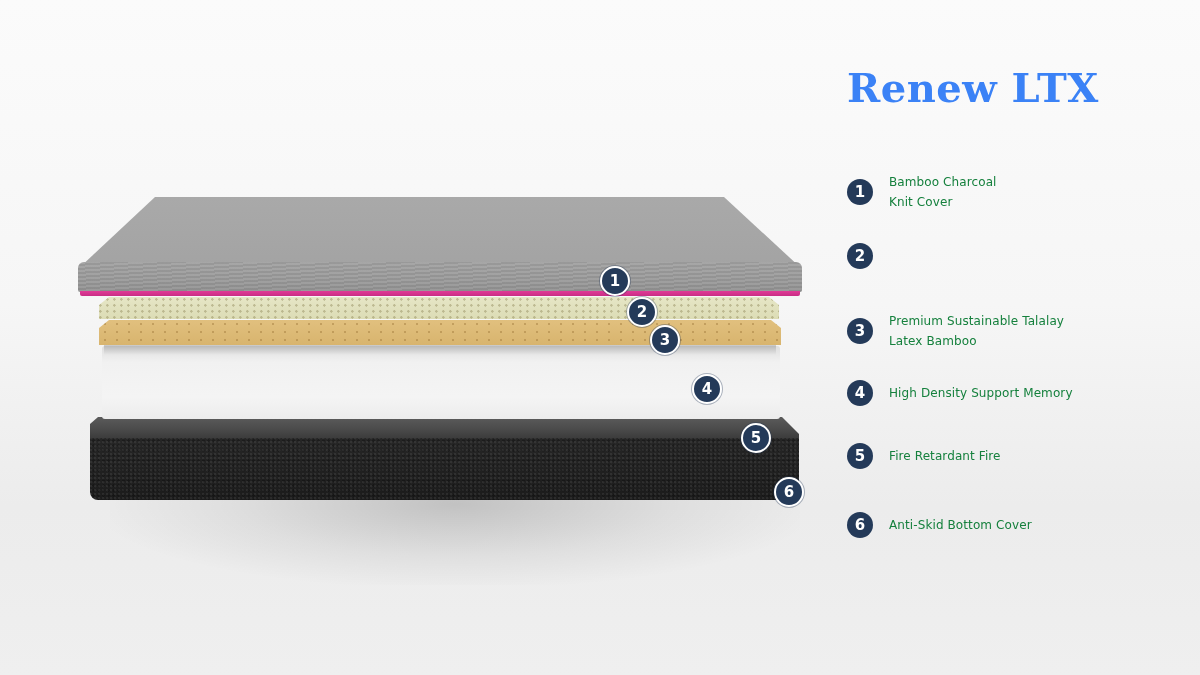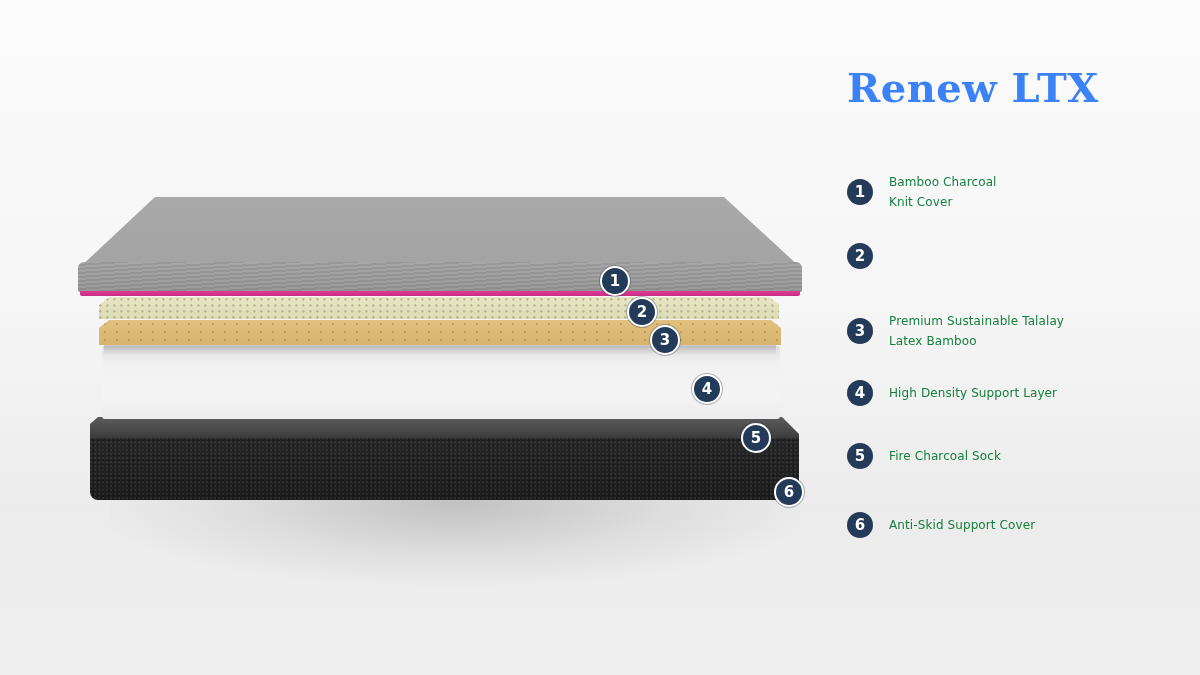--- a/index.html
+++ b/index.html
@@ -148,24 +148,24 @@
     <div class="legend-item" style="top:243px;">
       <span class="legend-badge">2</span>
     </div>
     <div class="legend-item" style="top:311px;">
       <span class="legend-badge">3</span>
       <span class="legend-label">Premium Sustainable Talalay
 Latex Bamboo</span>
     </div>
     <div class="legend-item" style="top:380px;">
       <span class="legend-badge">4</span>
-      <span class="legend-label">High Density Support Layer</span>
+      <span class="legend-label">High Density Support Memory</span>
     </div>
     <div class="legend-item" style="top:443px;">
       <span class="legend-badge">5</span>
-      <span class="legend-label">Fire Charcoal Sock</span>
+      <span class="legend-label">Fire Retardant Fire</span>
     </div>
     <div class="legend-item" style="top:512px;">
       <span class="legend-badge">6</span>
-      <span class="legend-label">Anti-Skid Support Cover</span>
+      <span class="legend-label">Anti-Skid Bottom Cover</span>
     </div>
   </div>
 </div>
 
 </body></html>

